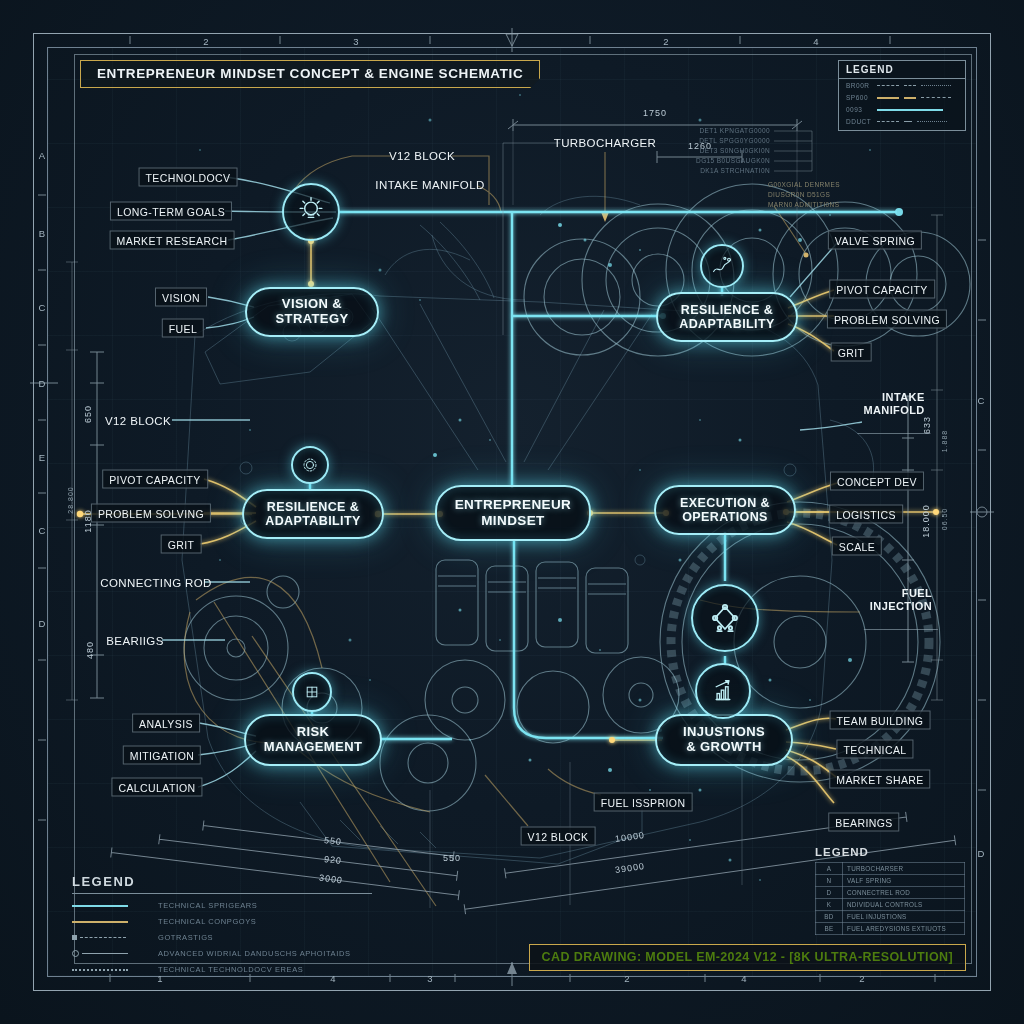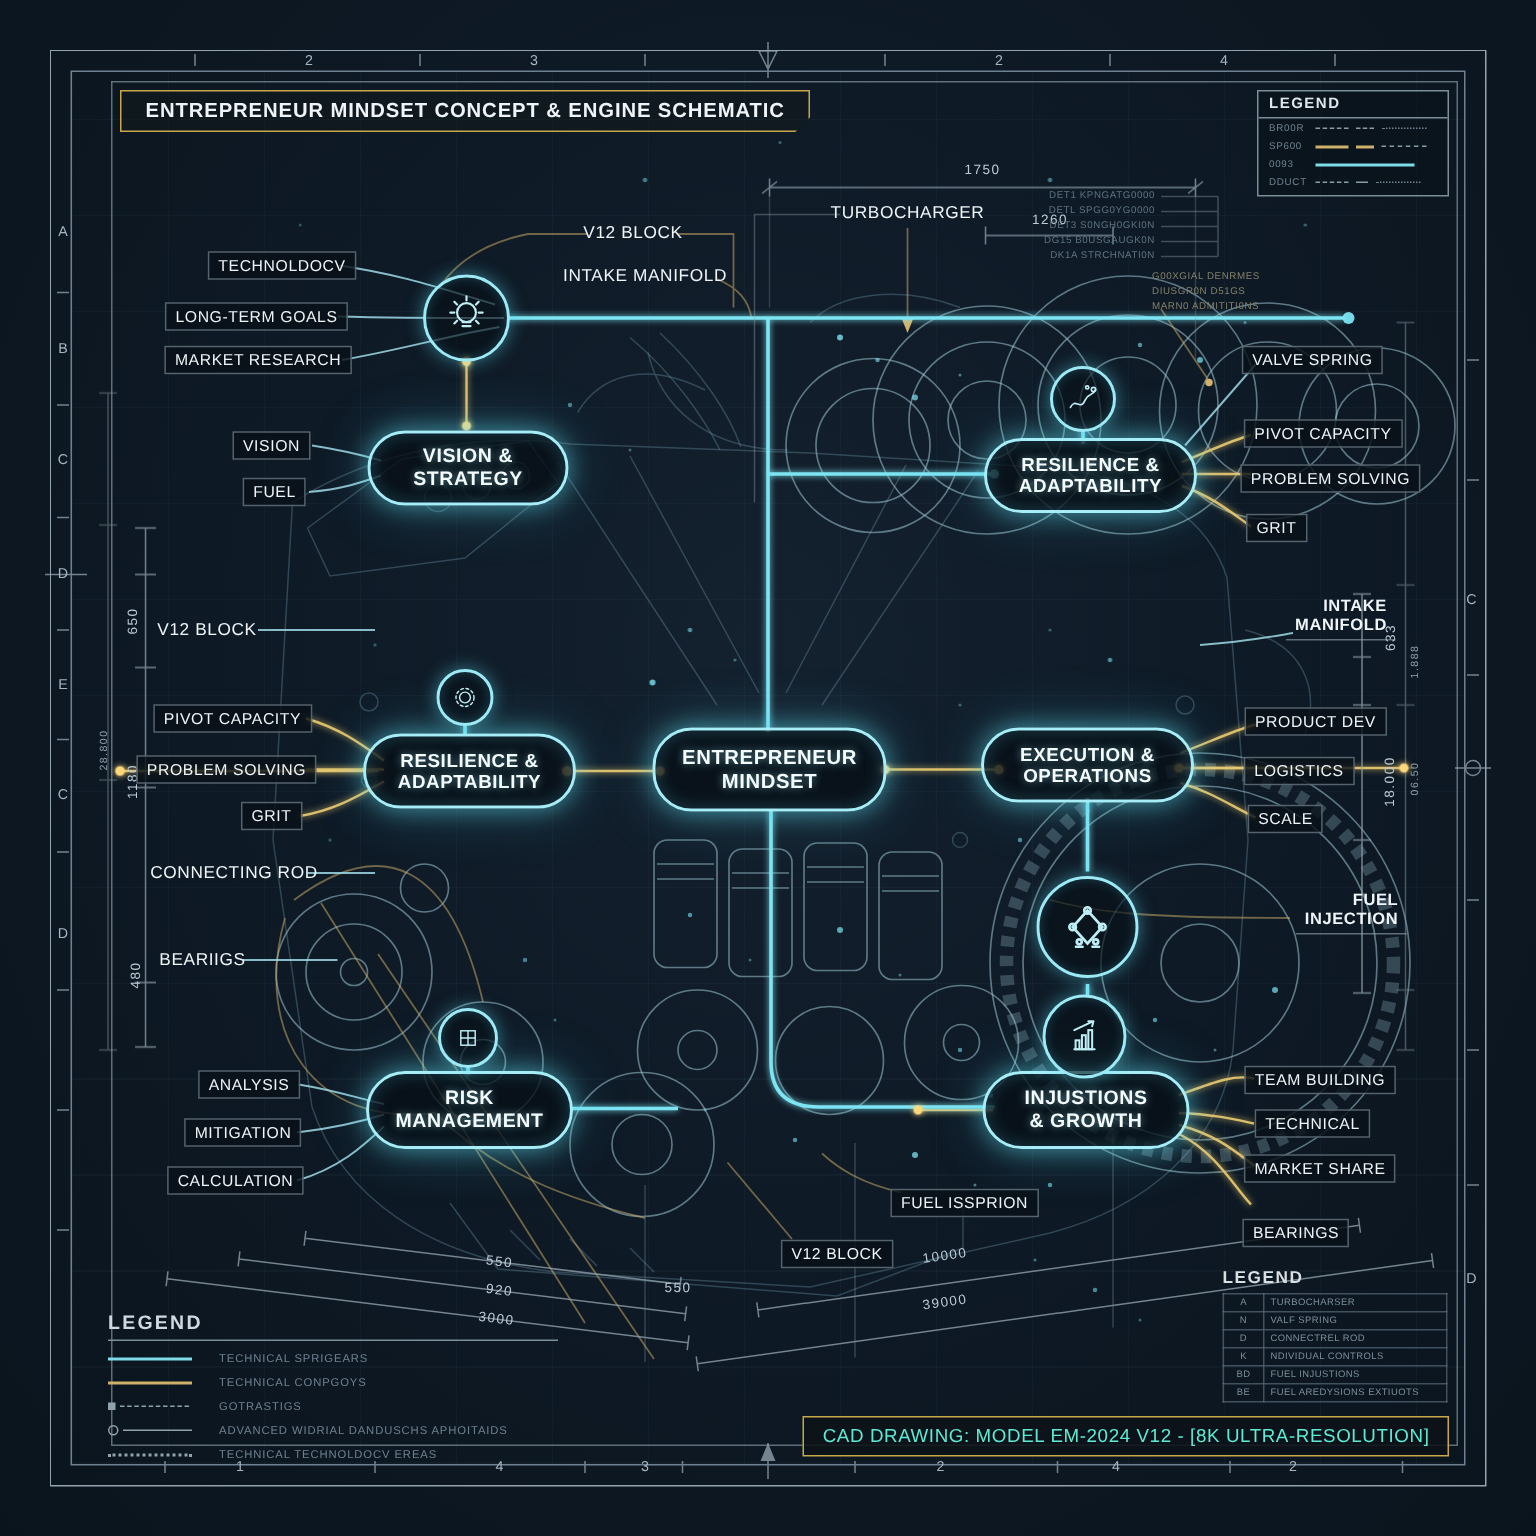--- a/index.html
+++ b/index.html
@@ -14,21 +14,21 @@
   .band-frame{position:absolute;inset:47px;border:1px solid #6f8191;pointer-events:none;}
   .content-frame{position:absolute;left:74px;top:54px;right:52px;bottom:60px;
        border:1px solid rgba(150,170,182,.6);pointer-events:none;}
   .art{position:absolute;left:0;top:0;}
   
   .lbl{position:absolute;transform:translate(-50%,-50%);white-space:nowrap;
        background:rgba(9,17,25,.82);border:1px solid rgba(146,166,178,.55);
        color:#eef4f7;font-size:10.5px;font-weight:normal;letter-spacing:.4px;padding:2.5px 6px;z-index:6;}
   .plain{background:none;border:none;font-size:11.5px;}
   .two{text-align:right;line-height:1.2;background:none;border:none;border-bottom:1px solid rgba(150,170,182,.6);
-       padding-bottom:2px;font-size:11px;}
+       padding-bottom:16px;font-size:11px;}
   .rot{transform-origin:center;}
   
   .node{position:absolute;transform:translate(-50%,-50%);display:flex;flex-direction:column;
        align-items:center;justify-content:center;text-align:center;z-index:7;
        border:2px solid #a5eef8;border-radius:26px;background:rgba(7,15,22,.8);
        color:#f3fbfd;font-weight:bold;letter-spacing:.4px;line-height:1.15;font-size:13px;
        box-shadow:0 0 16px rgba(96,224,244,.55),0 0 38px rgba(96,224,244,.25),inset 0 0 12px rgba(96,224,244,.22);
        text-shadow:0 0 6px rgba(160,240,250,.55);}
   
   .icon{position:absolute;transform:translate(-50%,-50%);border:2px solid #9beaf6;border-radius:50%;
@@ -41,33 +41,33 @@
   .dim.small{font-size:7px;color:#8ea0ab;}
   .gl{position:absolute;transform:translate(-50%,-50%);color:#a4b5c0;font-size:9.5px;z-index:5;}
   .ann{position:absolute;font-size:6.5px;line-height:10px;letter-spacing:.4px;z-index:5;}
   .ann-c{color:#5f7280;text-align:right;}
   .ann-g{color:#84816a;text-align:left;}
   
   .titlebox{position:absolute;left:80px;top:60px;padding:5px 16px 6px;border:1.5px solid #c9a84c;
        color:#eef4f7;font-size:13.5px;font-weight:bold;letter-spacing:.6px;background:rgba(20,26,22,.35);
        clip-path:polygon(0 0,100% 0,100% calc(100% - 10px),calc(100% - 10px) 100%,0 100%);z-index:8;}
   .cadbox{position:absolute;right:58px;top:944px;padding:5px 12px 6px;border:1.5px solid #c9a84c;
-       background:rgba(12,18,24,.88);color:#5eead4;font-weight:normal;font-size:12.5px;letter-spacing:.4px;z-index:8;}
+       background:rgba(12,18,24,.88);color:#4d7c0f;font-weight:bold;font-size:12.5px;letter-spacing:.4px;z-index:8;}
   
   .lg-tr{position:absolute;left:838px;top:60px;width:126px;border:1px solid #7b8e9a;
        background:rgba(10,18,26,.55);z-index:8;}
   .lg-tr .hd{padding:3px 7px;border-bottom:1px solid #7b8e9a;color:#dfe7ec;font-size:10px;
        font-weight:bold;letter-spacing:1px;}
   .lg-tr .row{display:flex;align-items:center;gap:5px;padding:3px 7px 2px;}
   .lg-tr .code{width:26px;color:#6e8291;font-size:6.5px;letter-spacing:.5px;}
   .seg{display:inline-block;height:0;}
   .lg-bl{position:absolute;left:72px;top:874px;width:370px;z-index:8;}
   .lg-bl .hd{color:#cfd9df;font-size:13px;font-weight:bold;letter-spacing:1.5px;
        border-bottom:1px solid #7b8e9a;padding-bottom:4px;width:300px;}
-  .lg-bl .row{display:flex;gap:12px;margin-top:7px;}
+  .lg-bl .row{display:flex;gap:24px;margin-top:7px;}
   .lg-bl .mk{width:62px;display:flex;align-items:center;gap:3px;}
   .lg-bl .txt{color:#6e8291;font-size:7.5px;letter-spacing:.6px;}
   .lg-br{position:absolute;left:815px;top:846px;width:150px;z-index:8;}
   .lg-br .hd{color:#d8dee2;font-size:11.5px;font-weight:bold;letter-spacing:1px;margin-bottom:4px;}
   .lg-br table{width:100%;border-collapse:collapse;}
   .lg-br td{border:1px solid rgba(110,130,145,.55);color:#7c8f9b;font-size:6.3px;
        padding:2px 4px;letter-spacing:.3px;}
   .lg-br td.c{width:18px;text-align:center;}
   .sq5{width:5px;height:5px;background:#8fa3ae;display:inline-block;}
   .ci5{width:5px;height:5px;border:1px solid #8fa3ae;border-radius:50%;display:inline-block;}
@@ -375,21 +375,21 @@
 <div class="lbl" style="left:157px;top:787px">CALCULATION</div>
 
 <div class="lbl" style="left:875px;top:240px">VALVE SPRING</div>
 <div class="lbl" style="left:882px;top:289px">PIVOT CAPACITY</div>
 <div class="lbl" style="left:887px;top:319px">PROBLEM SOLVING</div>
 <div class="lbl" style="left:851px;top:352px">GRIT</div>
 <div class="lbl two" style="left:894px;top:411px;transform:translate(-50%,-50%);font-weight:bold">
   <span style="display:block">INTAKE</span>
   <span style="display:block">MANIFOLD</span>
 </div>
-<div class="lbl" style="left:877px;top:481px">PRODUCT DEV</div>
+<div class="lbl" style="left:877px;top:481px">CONCEPT DEV</div>
 <div class="lbl" style="left:866px;top:514px">LOGISTICS</div>
 <div class="lbl" style="left:857px;top:546px">SCALE</div>
 <div class="lbl two" style="left:901px;top:607px;font-weight:bold">
   <span style="display:block">FUEL</span>
   <span style="display:block">INJECTION</span>
 </div>
 <div class="lbl" style="left:880px;top:720px">TEAM BUILDING</div>
 <div class="lbl" style="left:875px;top:749px">TECHNICAL</div>
 <div class="lbl" style="left:880px;top:779px">MARKET SHARE</div>
 <div class="lbl" style="left:864px;top:822px">BEARINGS</div>

